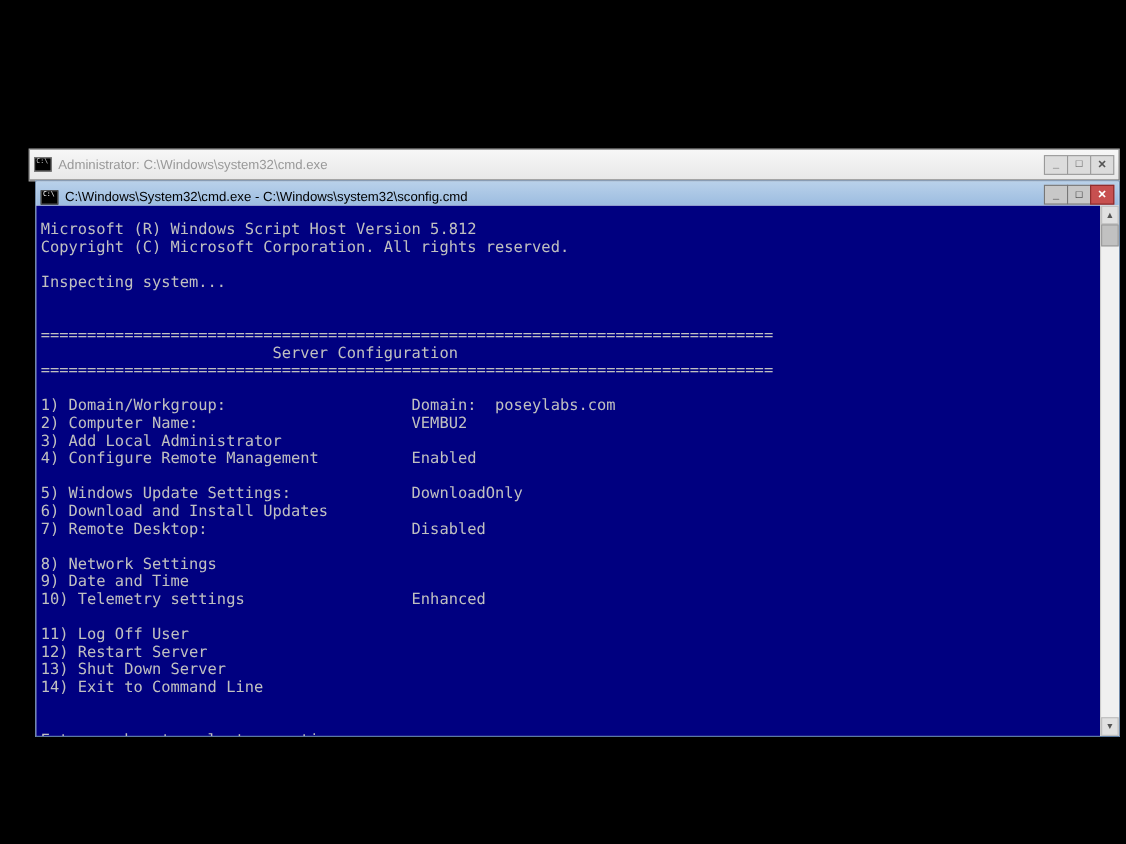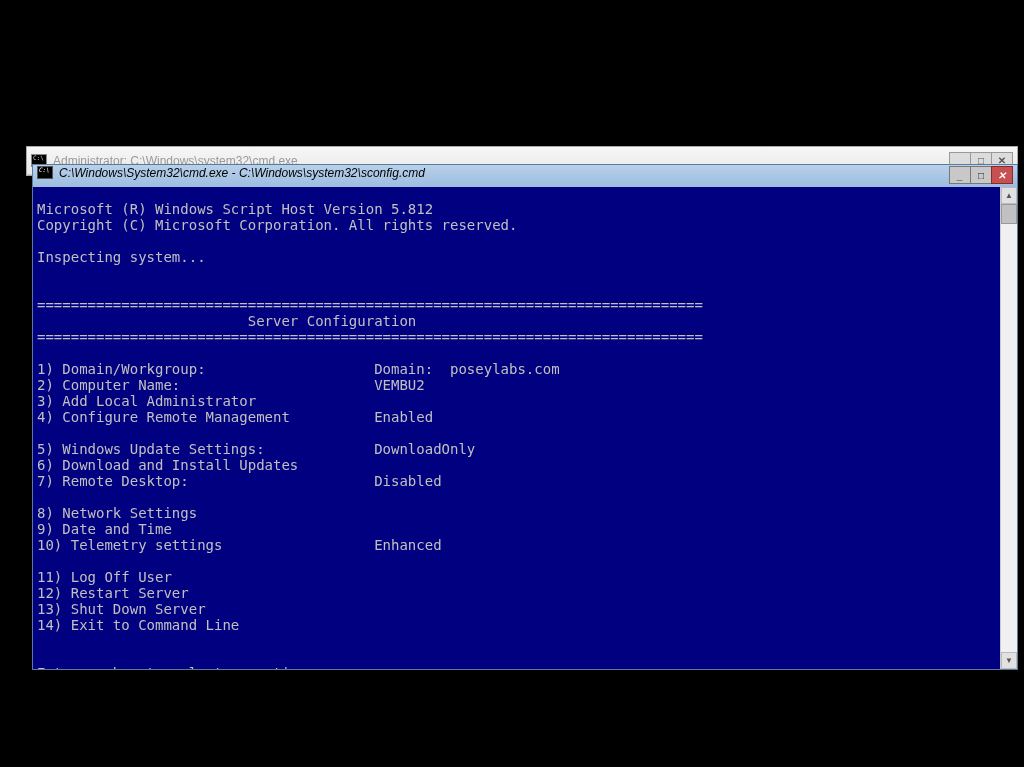--- a/index.html
+++ b/index.html
@@ -8,21 +8,21 @@
       height: 767px;
       background: #000000;
       overflow: hidden;
       font-family: "Tahoma", "Segoe UI", sans-serif;
       position: relative;
     }
     
     
     .back-window {
       position: absolute;
-      top: 146px;
+      top: 135px;
       left: 26px;
       width: 992px;
       height: 30px;
       background: #ffffff;
       border: 1px solid #aaaaaa;
     }
     .back-titlebar {
       display: flex;
       align-items: center;
       height: 28px;
@@ -75,25 +75,24 @@
       position: absolute;
       top: 164px;
       left: 32px;
       width: 986px;
       height: 506px;
       background: #ffffff;
       border: 1px solid #5a7aa0;
     }
     .front-titlebar {
       display: flex;
-      align-items: flex-start;
+      align-items: flex-end;
       height: 22px;
       background: linear-gradient(#b9d1ea, #9cbce0);
       padding: 1px 4px;
-      font-style: italic;
     }
     .front-titlebar .cmd-icon {
       width: 16px; height: 13px;
       background: #000;
       border: 1px solid #555;
       margin-right: 6px;
       flex-shrink: 0;
       position: relative;
     }
     .front-titlebar .cmd-icon::after {

